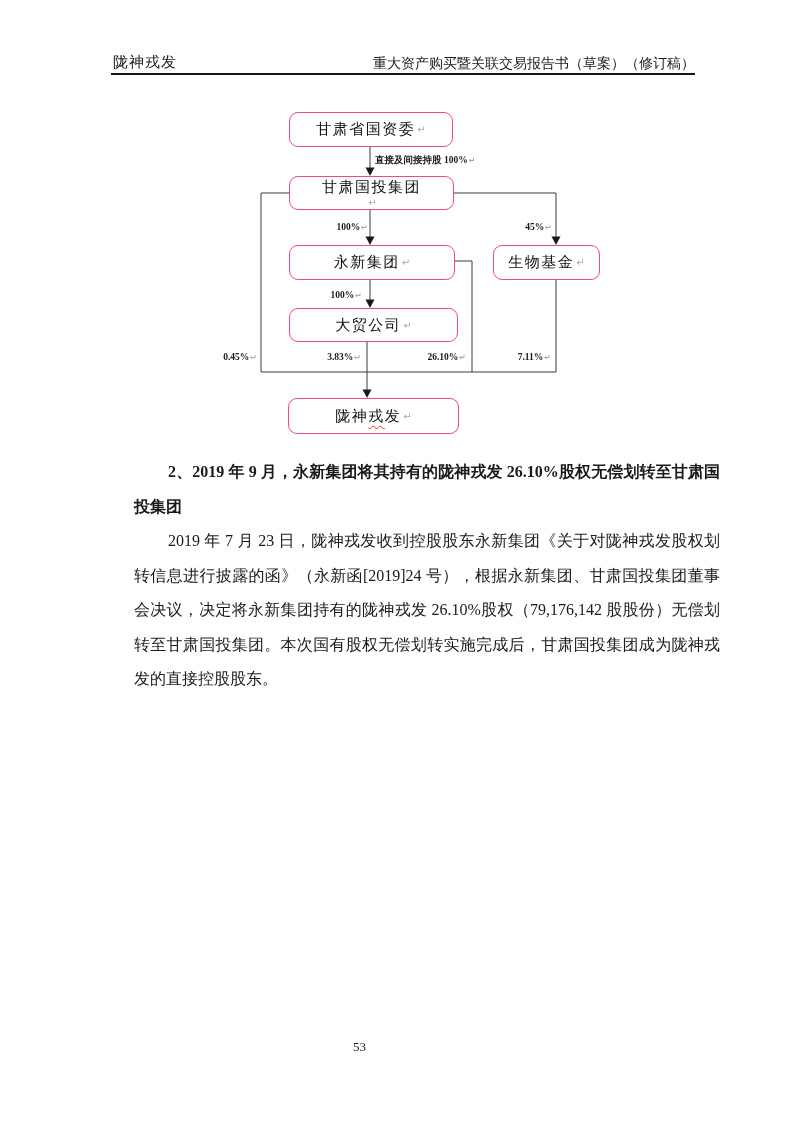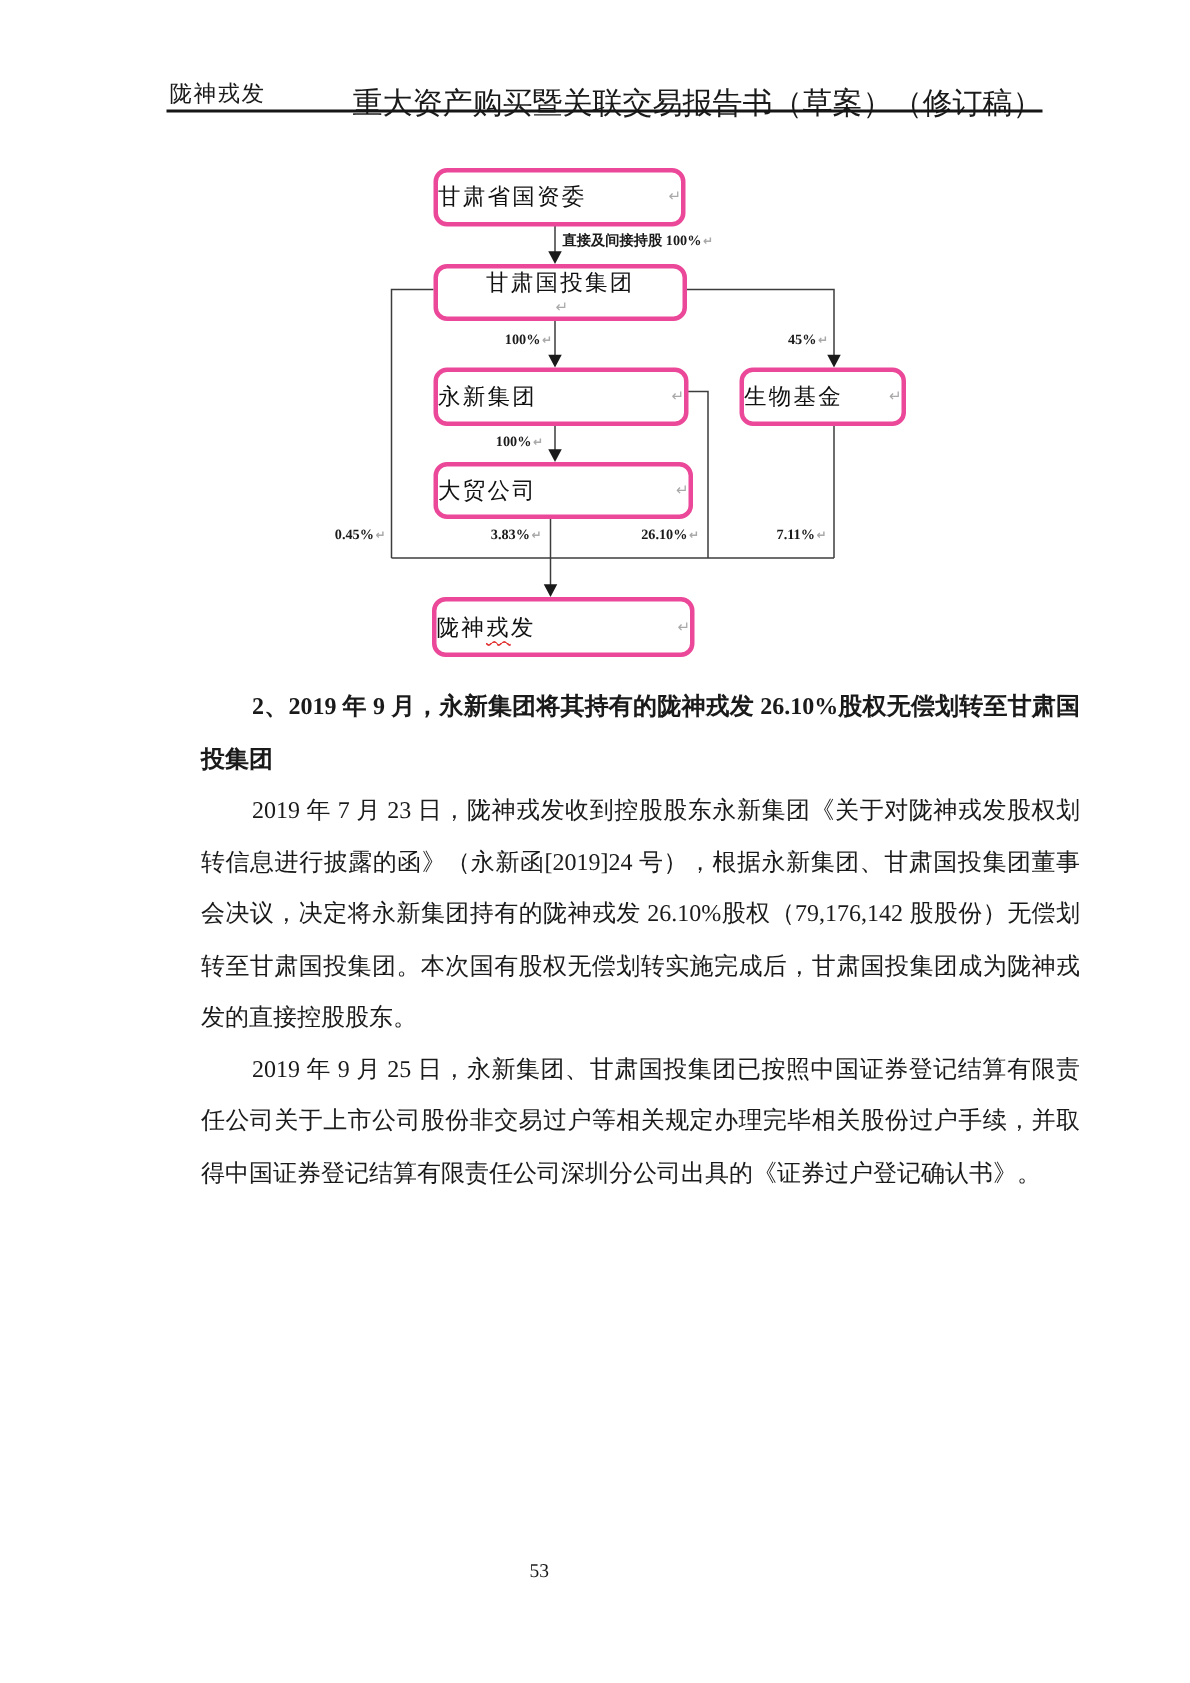--- a/index.html
+++ b/index.html
@@ -2,28 +2,28 @@
 <html><head>
 <meta charset="utf-8">
 <style>
   html,body{margin:0;padding:0;}
   body{
     width:793px;height:1122px;background:#ffffff;position:relative;overflow:hidden;
     font-family:"Liberation Serif","DejaVu Serif",serif;color:#1a1a1a;
   }
   
   .hdr-left{position:absolute;left:113px;top:53px;font-size:15px;letter-spacing:1px;}
-  .hdr-right{position:absolute;right:98px;top:55px;font-size:20px;}
+  .hdr-right{position:absolute;right:98px;top:55px;font-size:14px;}
   .hdr-rule{position:absolute;left:111px;top:73px;width:584px;height:2px;background:#161616;}
   
   .diagram{position:absolute;left:0;top:0;width:793px;height:460px;}
   .diagram svg{position:absolute;left:0;top:0;}
   .node{
-    position:absolute;background:#fff;border:3px solid #ec4899;border-radius:9px;
-    display:flex;align-items:center;justify-content:space-between;
+    position:absolute;background:#fff;border:1px solid #ec4899;border-radius:9px;
+    display:flex;align-items:center;justify-content:center;
     font-size:15px;letter-spacing:1.5px;color:#111;
   }
   .ret{color:#a9a9a9;font-size:10px;margin-left:2px;letter-spacing:0;
        font-family:"DejaVu Sans",sans-serif;}
   .pct{position:absolute;font-size:9.5px;color:#1a1a1a;white-space:nowrap;font-weight:bold;}
   .pct .ret{font-size:8px;margin-left:1px;}
   .pct.r{text-align:right;}
   .sp-err{text-decoration:underline wavy #e03030 1px;text-underline-offset:4px;
           text-decoration-skip-ink:none;}
   
@@ -142,16 +142,15 @@
 
   <span class="pct r" style="left:515px;top:352px;width:36px;">
     <span>7.11%</span><span class="ret">↵</span>
   </span>
 
 </section>
 
 <section class="textblock">
   <p class="heading">2、2019 年 9 月，永新集团将其持有的陇神戎发 26.10%股权无偿划转至甘肃国投集团</p>
   <p>2019 年 7 月 23 日，陇神戎发收到控股股东永新集团《关于对陇神戎发股权划转信息进行披露的函》（永新函[2019]24 号），根据永新集团、甘肃国投集团董事会决议，决定将永新集团持有的陇神戎发 26.10%股权（79,176,142 股股份）无偿划转至甘肃国投集团。本次国有股权无偿划转实施完成后，甘肃国投集团成为陇神戎发的直接控股股东。</p>
-  <p>2019 年 9 月 25 日，永新集团、甘肃国投集团已按照中国证券登记结算有限责任公司关于上市公司股份非交易过户等相关规定办理完毕相关股份过户手续，并取得中国证券登记结算有限责任公司深圳分公司出具的《证券过户登记确认书》。</p>
 </section>
 
 <div class="pageno">53</div>
 
 </body></html>

